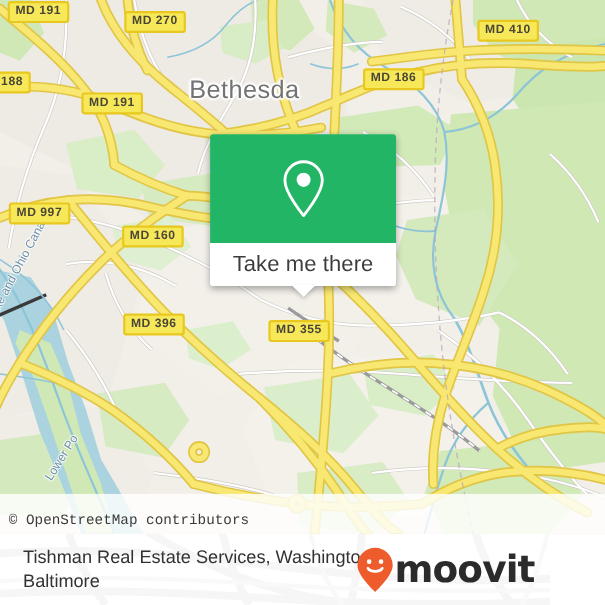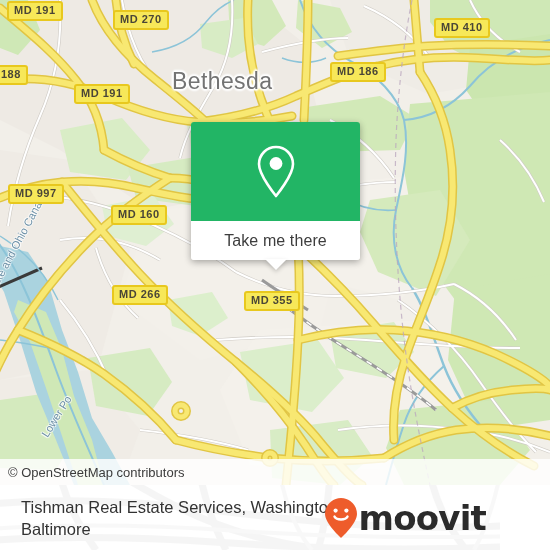--- a/index.html
+++ b/index.html
@@ -63,22 +63,22 @@
   
   #attribution {
     position: absolute;
     left: 0;
     bottom: 0;
     width: 100%;
     background: rgba(255,255,255,0.82);
     color: #3b3b3b;
     font-size: 13px;
     line-height: 21px;
-    padding: 3px 0 2px 8px;
-    font-family: Liberation Sans, sans-serif;
+    padding: 13px 0 2px 8px;
+    font-family: Liberation Mono, monospace;
     white-space: nowrap;
   }
 
   
   #place-card {
     position: absolute;
     left: 191px; top: 122px;
     width: 169px;
     border-radius: 3px;
     box-shadow: 0 2px 7px rgba(0,0,0,0.33);
@@ -92,21 +92,21 @@
   }
   #card-footer {
     position: relative;
     height: 39px;
     background: #ffffff;
     border-radius: 0 0 3px 3px;
     display: flex; align-items: center; justify-content: center;
   }
   #card-footer-label {
     color: #3d3d3d;
-    font-size: 16px;
+    font-size: 20px;
     letter-spacing: 0.1px;
     font-family: "Liberation Sans", sans-serif;
   }
   #card-tail {
     position: absolute;
     left: 50%; bottom: -10px;
     margin-left: -11px;
     width: 0; height: 0;
     border-left: 11px solid transparent;
     border-right: 11px solid transparent;
@@ -372,21 +372,21 @@
       </div>
     <div id="shield-labels">
         <div class="shield" style="left: 7px; top: 1px;">MD 191</div>
         <div class="shield" style="left: 113px; top: 10px;">MD 270</div>
         <div class="shield" style="left: 330px; top: 62px;">MD 186</div>
         <div class="shield" style="left: 434px; top: 18px; text-align: right;">MD 410</div>
         <div class="shield" style="left: -6px; top: 65px;">188</div>
         <div class="shield" style="left: 74px; top: 84px;">MD 191</div>
         <div class="shield" style="left: 8px; top: 184px;">MD 997</div>
         <div class="shield" style="left: 111px; top: 205px;">MD 160</div>
-        <div class="shield" style="left: 112px; top: 285px;">MD 266</div>
+        <div class="shield" style="left: 112px; top: 285px;">MD 396</div>
         <div class="shield" style="left: 244px; top: 261px; margin-top: 30px;">MD 355</div>
       </div>
 
     <div id="attribution">© OpenStreetMap contributors</div>
   </div>
 
   <div id="place-card">
     <div id="card-header" style="background: rgb(34, 181, 101);">
       <svg width="44" height="56" viewBox="0 0 44 56">
         <path d="M22 3 C12.6 3 5 10.6 5 20 C5 31.5 22 52 22 52 C22 52 39 31.5 39 20 C39 10.6 31.4 3 22 3 Z" fill="none" stroke="#ffffff" stroke-width="2.6" stroke-linejoin="round"></path>

